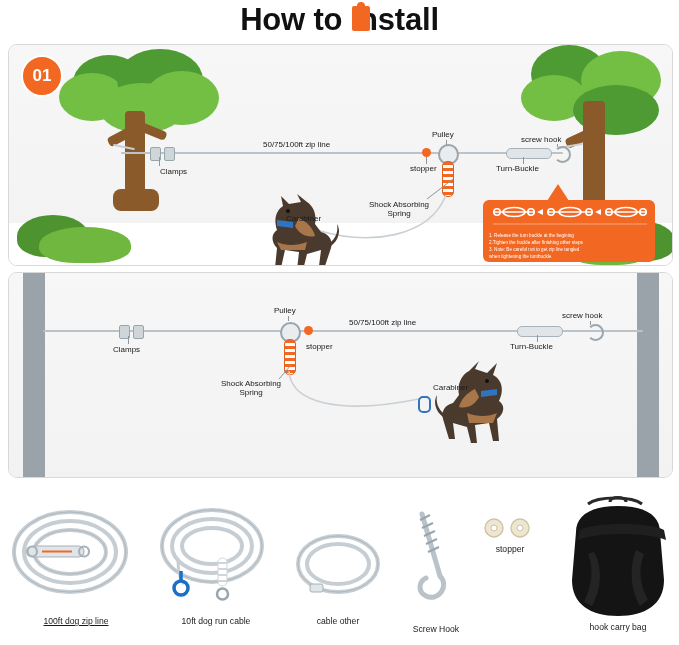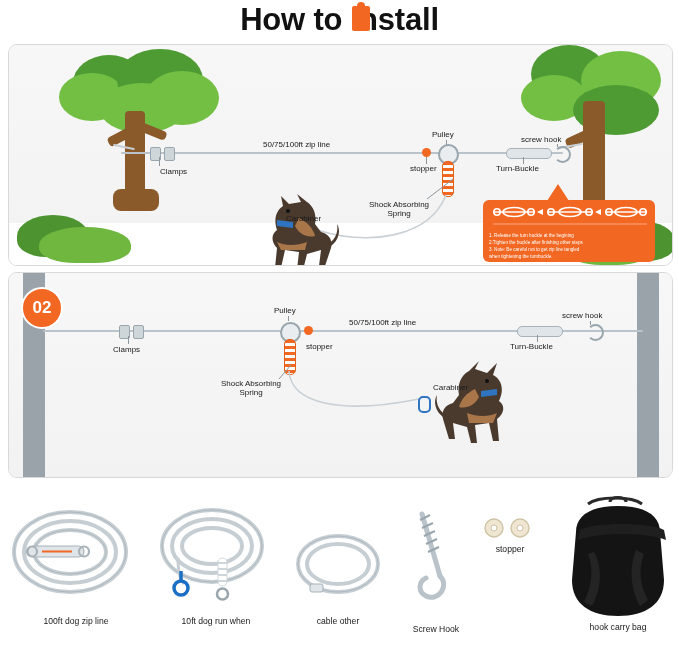--- a/index.html
+++ b/index.html
@@ -249,20 +249,21 @@
         </svg>
       </div>
       <div class="cotext">
         <div>1. Release the turn buckle at the begining</div>
         <div>2.Tighten the buckle after finishing other steps</div>
         <div>3. Note: Be careful not to get zip line tangled</div>
         <div>    when tightening the turnbuckle.</div>
       </div>
     </div>
 
+    <div class="badge">01</div>
   </div>
 
   <div class="panel" id="panel2">
     <div class="sky"></div>
 
     <div style="position:absolute;left:14px;top:0;width:22px;height:204px;background:#9aa3a9;"></div>
     <div style="position:absolute;left:628px;top:0;width:22px;height:204px;background:#9aa3a9;"></div>
 
     <div class="wire" style="left:34px;top:57px;width:600px;"></div>
 
@@ -323,21 +324,20 @@
     </div>
 
     <div class="lbl c" style="left:212px;top:106px;">
       <div>Shock Absorbing</div>
       <div>Spring</div>
     </div>
     <svg style="position:absolute;left:268px;top:92px;width:22px;height:20px;">
       <path d="M14 0 L2 14" stroke="#8d969c" stroke-width="1" fill="none"></path>
     </svg>
 
-    <div class="badge">02</div>
   </div>
 
   <div class="products">
 
     <div class="prod" style="left:6px;top:12px;width:140px;height:140px;">
       <svg width="140" height="110" viewBox="0 0 140 110">
         <g fill="none" stroke="#c6ced3" stroke-width="4">
           <ellipse cx="64" cy="52" rx="56" ry="40"></ellipse>
           <ellipse cx="64" cy="52" rx="46" ry="31"></ellipse>
           <ellipse cx="64" cy="52" rx="36" ry="22"></ellipse>
@@ -346,21 +346,21 @@
           <ellipse cx="64" cy="52" rx="56" ry="40"></ellipse>
           <ellipse cx="64" cy="52" rx="36" ry="22"></ellipse>
         </g>
         <g transform="translate(22,44)">
           <rect x="0" y="2" width="56" height="11" rx="5.5" fill="#dfe5e8" stroke="#a8b2b8" stroke-width="1.2"></rect>
           <circle cx="4" cy="7.5" r="5" fill="none" stroke="#a8b2b8" stroke-width="2.2"></circle>
           <circle cx="56" cy="7.5" r="5" fill="none" stroke="#a8b2b8" stroke-width="2.2"></circle>
           <line x1="14" y1="7.5" x2="44" y2="7.5" stroke="#f26722" stroke-width="2"></line>
         </g>
       </svg>
-      <div class="cap" style="top:116px;">100ft dog zip line</div>
+      <div class="cap" style="top:116px;text-decoration:underline;">100ft dog zip line</div>
     </div>
 
     <div class="prod" style="left:152px;top:12px;width:128px;height:140px;">
       <svg width="128" height="110" viewBox="0 0 128 110">
         <g fill="none" stroke="#c6ced3" stroke-width="4">
           <ellipse cx="60" cy="46" rx="50" ry="36"></ellipse>
           <ellipse cx="60" cy="46" rx="40" ry="27"></ellipse>
           <ellipse cx="60" cy="46" rx="30" ry="18"></ellipse>
         </g>
         <g stroke="#aeb8bf" stroke-width="1" fill="none">
@@ -375,21 +375,21 @@
           <rect x="0" y="0" width="9" height="28" rx="4.5" fill="#ffffff" stroke="#cfd6da" stroke-width="1"></rect>
           <g stroke="#cfd6da" stroke-width="2">
             <line x1="0" y1="5" x2="9" y2="5"></line>
               <line x1="0" y1="11" x2="9" y2="11"></line>
             <line x1="0" y1="17" x2="9" y2="17"></line>
               <line x1="0" y1="23" x2="9" y2="23"></line>
           </g>
           <circle cx="4.5" cy="36" r="5.5" fill="none" stroke="#9aa6ad" stroke-width="2.5"></circle>
         </g>
       </svg>
-      <div class="cap" style="top:116px;">10ft dog run when</div>
+      <div class="cap" style="top:116px;">10ft dog run cable</div>
     </div>
 
     <div class="prod" style="left:288px;top:40px;width:100px;height:112px;">
       <svg width="100" height="76" viewBox="0 0 100 76">
         <g fill="none" stroke="#c6ced3" stroke-width="4">
           <ellipse cx="50" cy="36" rx="40" ry="28"></ellipse>
           <ellipse cx="50" cy="36" rx="31" ry="20"></ellipse>
         </g>
         <g stroke="#aeb8bf" stroke-width="1" fill="none">
           <ellipse cx="50" cy="36" rx="40" ry="28"></ellipse>

